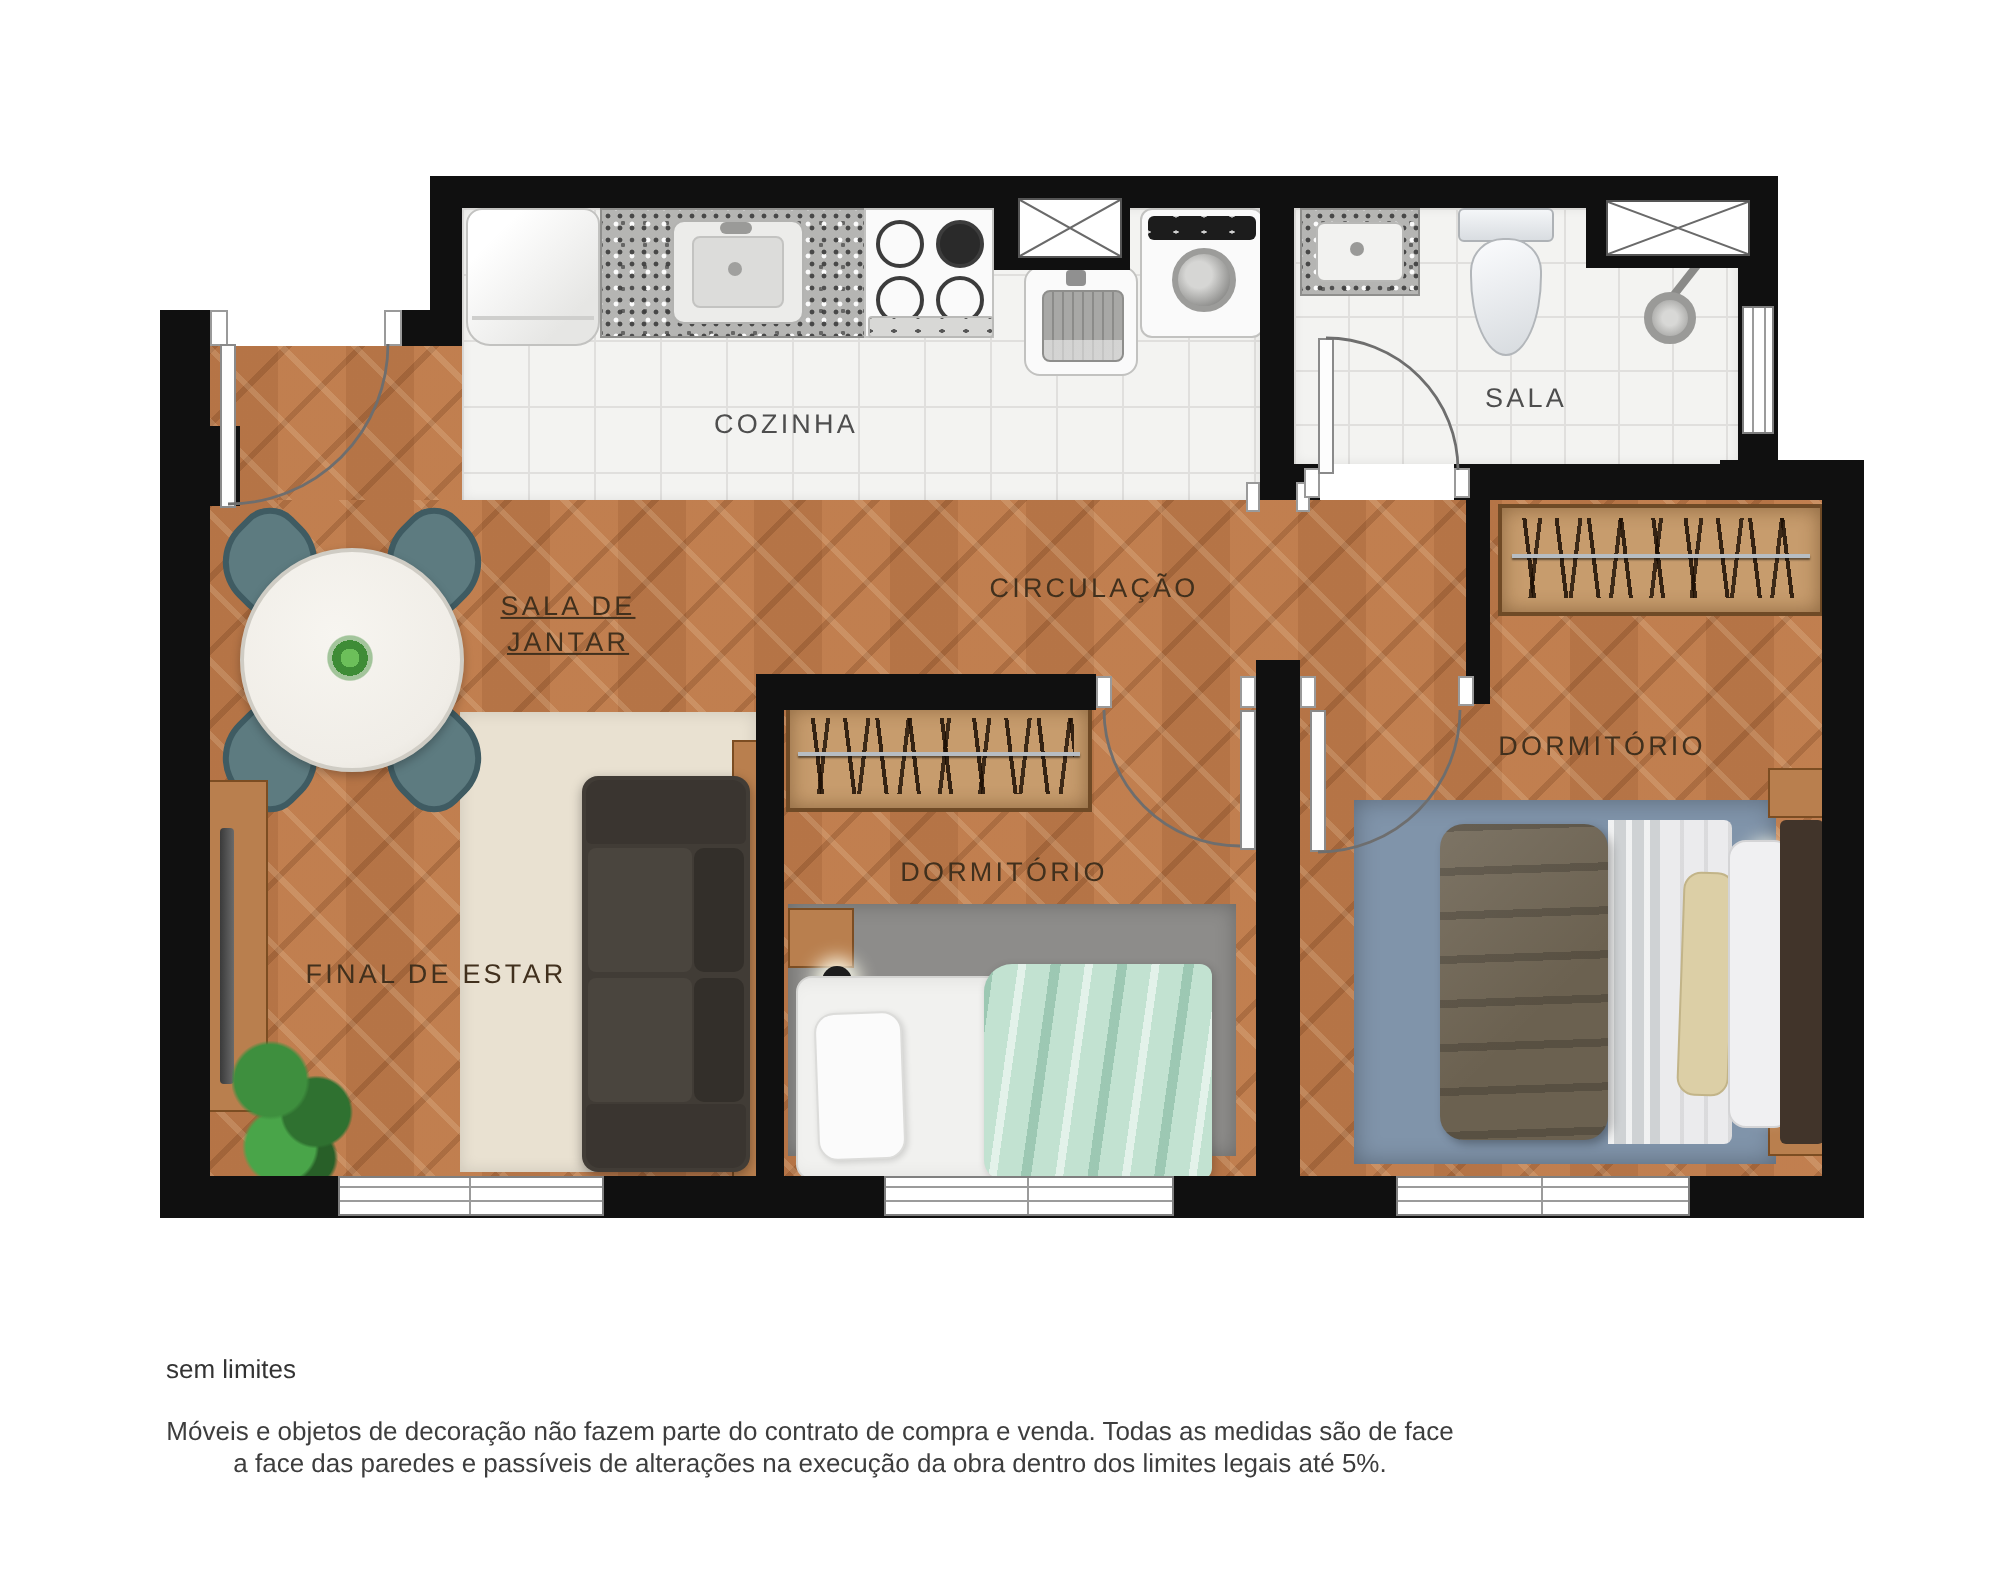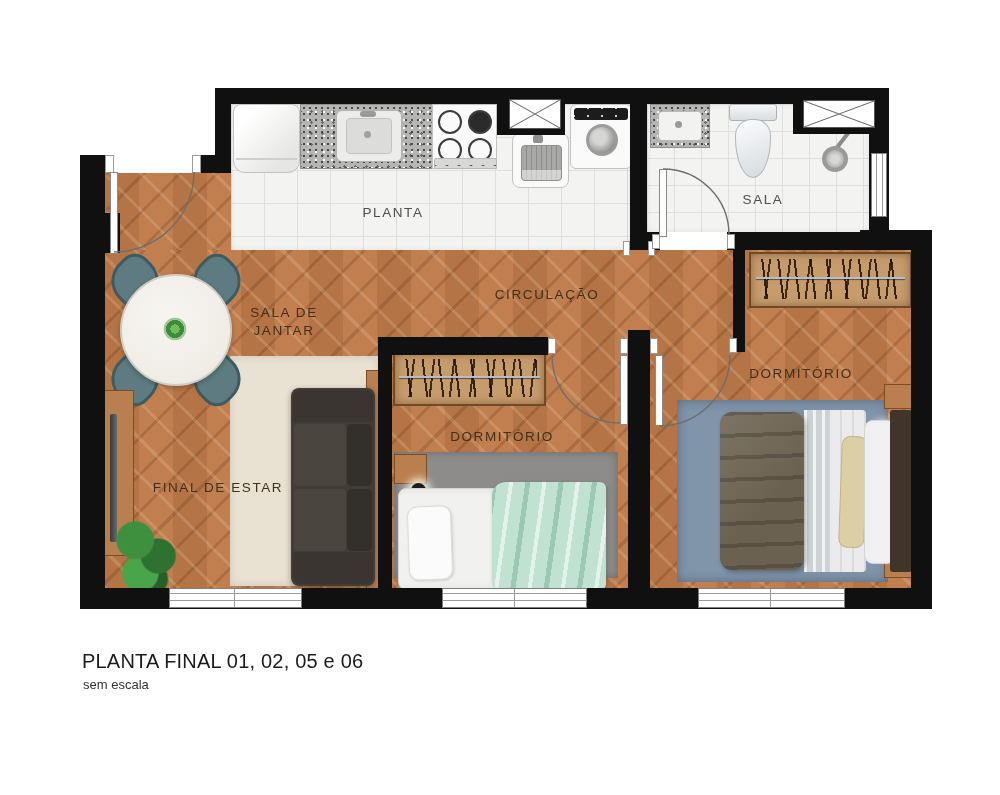--- a/index.html
+++ b/index.html
@@ -212,24 +212,27 @@
       </svg>
   </div>
 
   <svg class="arc-overlay" width="1000" height="795">
     <path d="M 114 252 A 80 80 0 0 0 194 172" stroke="#6e6e6e" stroke-width="1.4" fill="none"></path>
     <path d="M 663 169 A 66 66 0 0 1 729 235" stroke="#6e6e6e" stroke-width="1.4" fill="none"></path>
     <path d="M 552 355 A 68 68 0 0 0 620 423" stroke="#6e6e6e" stroke-width="1.4" fill="none"></path>
     <path d="M 659 426 A 71 71 0 0 0 730 355" stroke="#6e6e6e" stroke-width="1.4" fill="none"></path>
   </svg>
 
-  <div class="room-label on-tile" style="left:393px;top:212px;">PLANTA</div>
+  <div class="room-label on-tile" style="left:393px;top:212px;">COZINHA</div>
   <div class="room-label on-tile" style="left:763px;top:199px;">SALA</div>
-  <div class="room-label two-line" style="left:284px;top:322px;">SALA DE JANTAR</div>
+  <div class="room-label two-line" style="left:284px;top:312px;text-decoration:underline;">SALA DE JANTAR</div>
   <div class="room-label" style="left:547px;top:294px;">CIRCULAÇÃO</div>
   <div class="room-label" style="left:218px;top:487px;">FINAL DE ESTAR</div>
   <div class="room-label" style="left:502px;top:436px;">DORMITÓRIO</div>
   <div class="room-label" style="left:801px;top:373px;">DORMITÓRIO</div>
 
-  <div class="plan-text" style="left:82px;top:650px;font-size:20px;letter-spacing:.2px;color:#1b1b1b;">PLANTA FINAL 01, 02, 05 e 06</div>
-  <div class="plan-text" style="left:83px;top:677px;font-size:13px;color:#333;">sem escala</div>
+  <div class="plan-text" style="left:83px;top:677px;font-size:13px;color:#333;">sem limites</div>
+  <div class="plan-text" style="left:75px;top:708px;width:660px;text-align:center;font-size:13px;color:#3d3d3d;line-height:1.2;">
+    <div>Móveis e objetos de decoração não fazem parte do contrato de compra e venda. Todas as medidas são de face</div>
+    <div>a face das paredes e passíveis de alterações na execução da obra dentro dos limites legais até 5%.</div>
+  </div>
 
 </div>
 
 </body></html>

